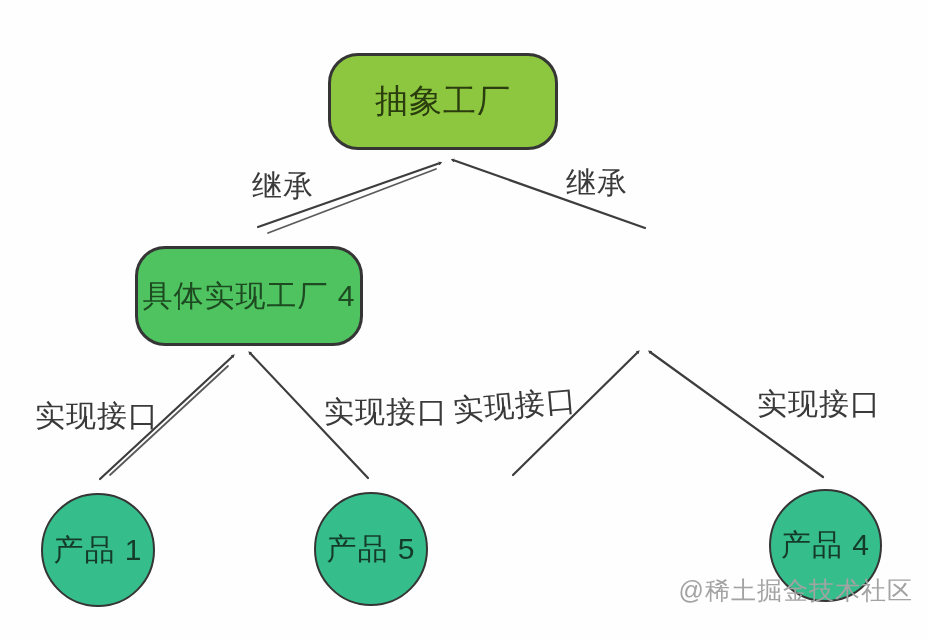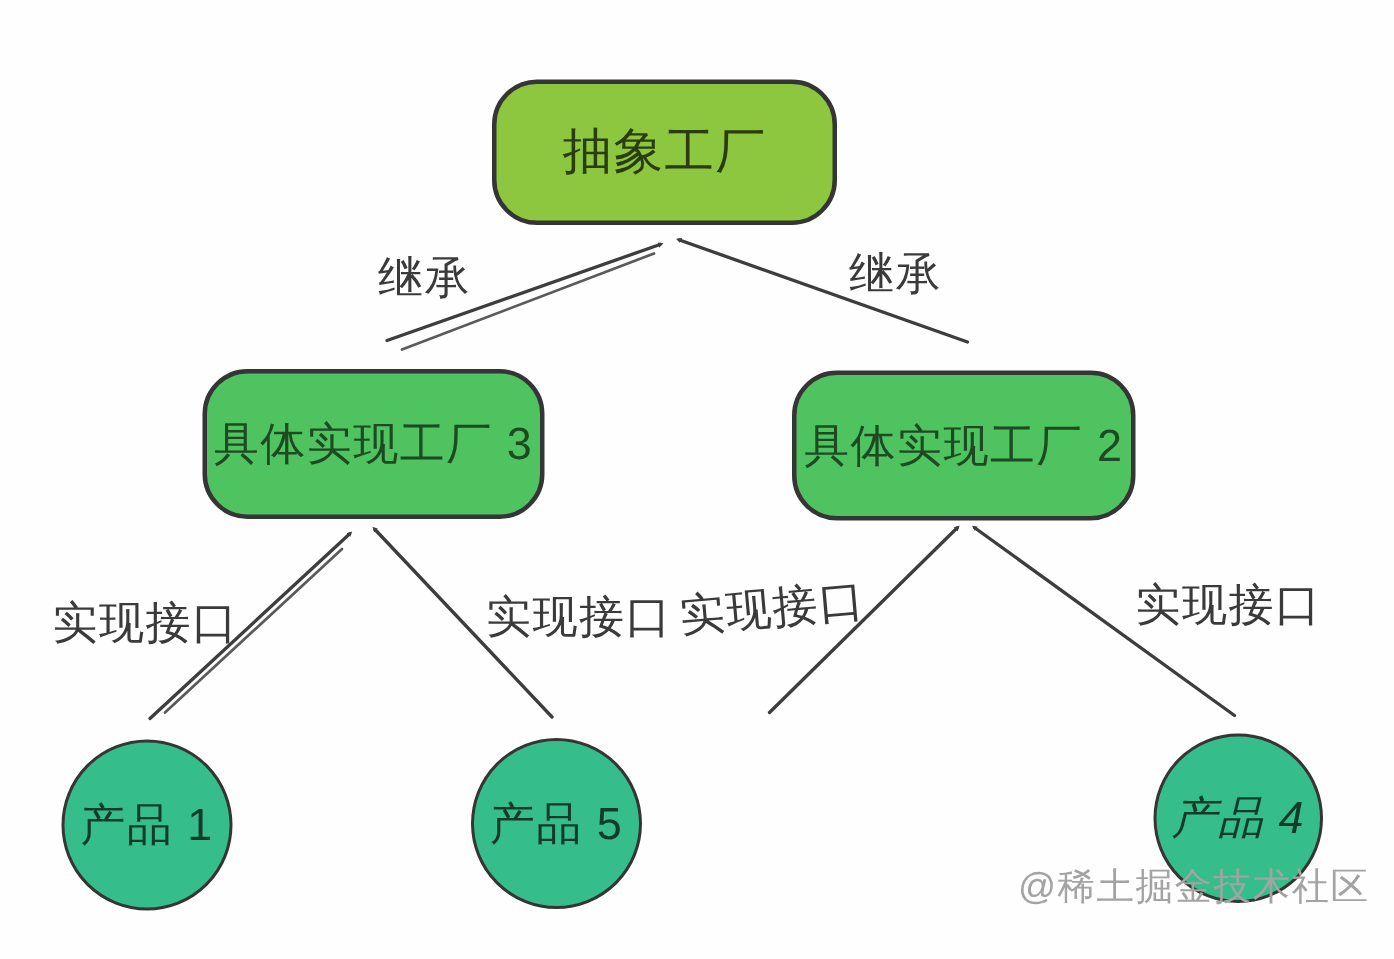--- a/index.html
+++ b/index.html
@@ -61,21 +61,21 @@
     color: var(--factory-text, #1d4a20);
   }
   .node-circle {
     border-radius: 50%;
     border-width: 2.5px;
     background: var(--product-fill, #36bd8c);
   }
   .node-product1 { left: 41px;  top: 493px; width: 114px; height: 114px; }
   .node-product2 { left: 314px; top: 492px; width: 114px; height: 114px; }
   .node-product3 { left: 457px; top: 492px; width: 114px; height: 114px; }
-  .node-product4 { left: 769px; top: 489px; width: 113px; height: 113px; font-style: italic; }
+  .node-product4 { left: 769px; top: 489px; width: 113px; height: 113px; }
   .node-circle .node-label {
     font-size: 30px;
     color: var(--product-text, #143a2a);
     text-align: right;
   }
   .node-label {
     white-space: nowrap;
     letter-spacing: 1px;
   }
   .edge-label {
@@ -126,26 +126,23 @@
     <line class="edge-line" x1="513" y1="475" x2="638" y2="352" marker-end="url(#arrowV)"></line>
 
     <line class="edge-line" x1="823" y1="477" x2="650" y2="352" marker-end="url(#arrowV)"></line>
   </svg>
 
   <div class="node node-rect node-abstract">
     <span class="node-label">抽象工厂</span>
   </div>
 
   <div class="node node-rect node-factory node-factory1">
-    <span class="node-label">具体实现工厂 3</span>
+    <span class="node-label">具体实现工厂 4</span>
   </div>
 
-  <div class="node node-rect node-factory node-factory2">
-    <span class="node-label">具体实现工厂 2</span>
-  </div>
 
   <div class="node node-circle node-product1">
     <span class="node-label">产品 1</span>
   </div>
 
   <div class="node node-circle node-product2">
     <span class="node-label">产品 5</span>
   </div>
 
 

